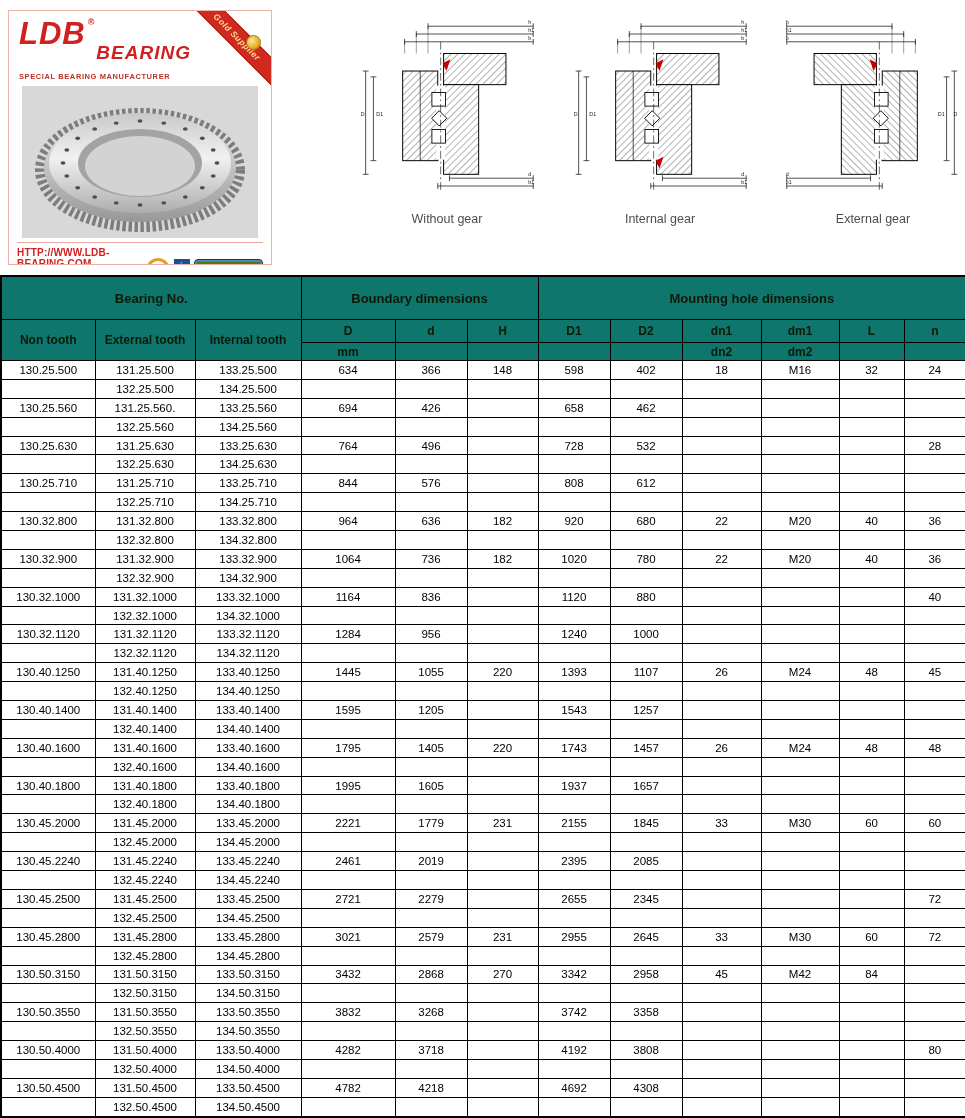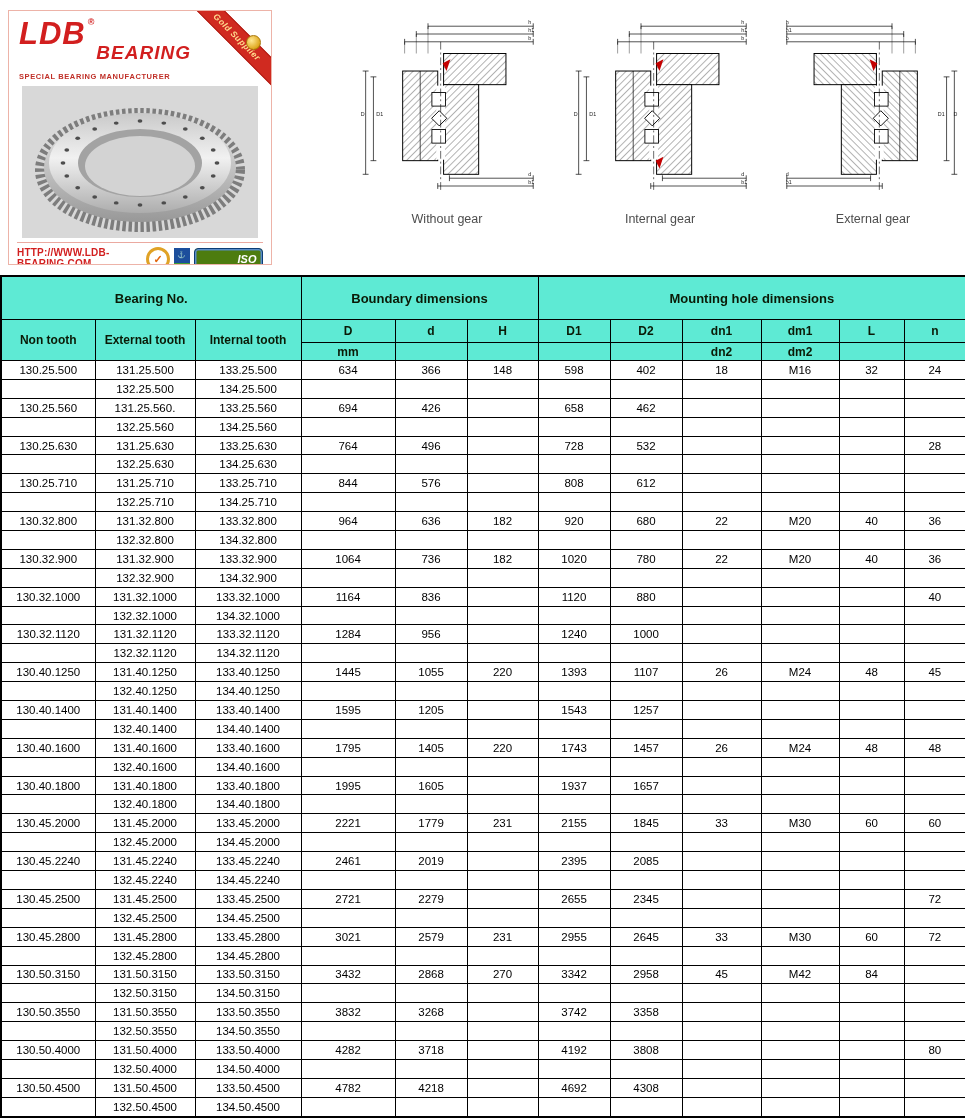--- a/index.html
+++ b/index.html
@@ -16,21 +16,21 @@
   }
   .logo{padding:7px 10px 3px 10px;}
   .logo-line1{display:flex;align-items:flex-start;line-height:1;}
   .ldb{font-size:31px;font-weight:bold;font-style:italic;color:#d21f1f;letter-spacing:1px;}
   .reg{font-size:9px;color:#d21f1f;font-weight:bold;margin:0 2px 0 2px;}
   .bearing-word{font-size:19px;font-weight:bold;font-style:italic;color:#d21f1f;margin-top:25px;letter-spacing:1px;}
   .logo-sub{font-size:7.5px;font-weight:bold;color:#c03028;letter-spacing:0.6px;margin-top:10px;}
   .photo{margin:2px 13px 0 13px;height:152px;}
   .card-footer{
     margin:4px 8px 0 8px;border-top:1px solid #eba9a0;
-    display:flex;justify-content:space-between;align-items:flex-start;padding-top:4px;
+    display:flex;justify-content:space-between;align-items:flex-end;padding-top:4px;
   }
   .site{font-size:10px;font-weight:bold;color:#d21f1f;letter-spacing:0.2px;}
   .origin{font-size:7.5px;font-weight:bold;color:#44403a;margin-top:4px;letter-spacing:0.5px;}
   .badges{display:flex;align-items:center;gap:4px;}
   .badge-sgs{width:18px;height:18px;border-radius:50%;border:3px solid #e0a226;background:#fff;
     display:flex;align-items:center;justify-content:center;font-size:11px;font-weight:bold;color:#e2660e;position:relative;}
   .sgs-label{position:absolute;bottom:-5px;right:-4px;font-size:4px;color:#777;font-weight:bold;}
   .badge-dnv{width:16px;height:22px;display:flex;flex-direction:column;overflow:hidden;}
   .dnv-top{flex:1;background:#1c4e9c;color:#fff;font-size:7px;text-align:center;line-height:14px;}
   .dnv-bottom{height:7px;background:#3f9b35;color:#fff;font-size:5px;font-weight:bold;text-align:center;line-height:7px;}
@@ -54,21 +54,21 @@
 
   
   table.spec{
     border-collapse:collapse;table-layout:fixed;width:961px;
     margin:0;border:2px solid #000;
   }
   table.spec th, table.spec td{
     border:1px solid #000;text-align:center;vertical-align:middle;
     padding:0;overflow:hidden;white-space:nowrap;
   }
-  table.spec thead th{background:#5eead4;font-weight:bold;color:#0a1a06;}
+  table.spec thead th{background:#0f766e;font-weight:bold;color:#0a1a06;}
   tr.h1 th{height:42px;font-size:13px;}
   tr.h2 th{height:22px;font-size:12px;}
   tr.h3 th{height:17px;font-size:12px;margin-left:8px;}
   table.spec tbody td{height:17.9px;font-size:11.5px;font-weight:normal;background:#fff;}
 </style>
 </head>
 <body>
 
 <div class="top">
 

